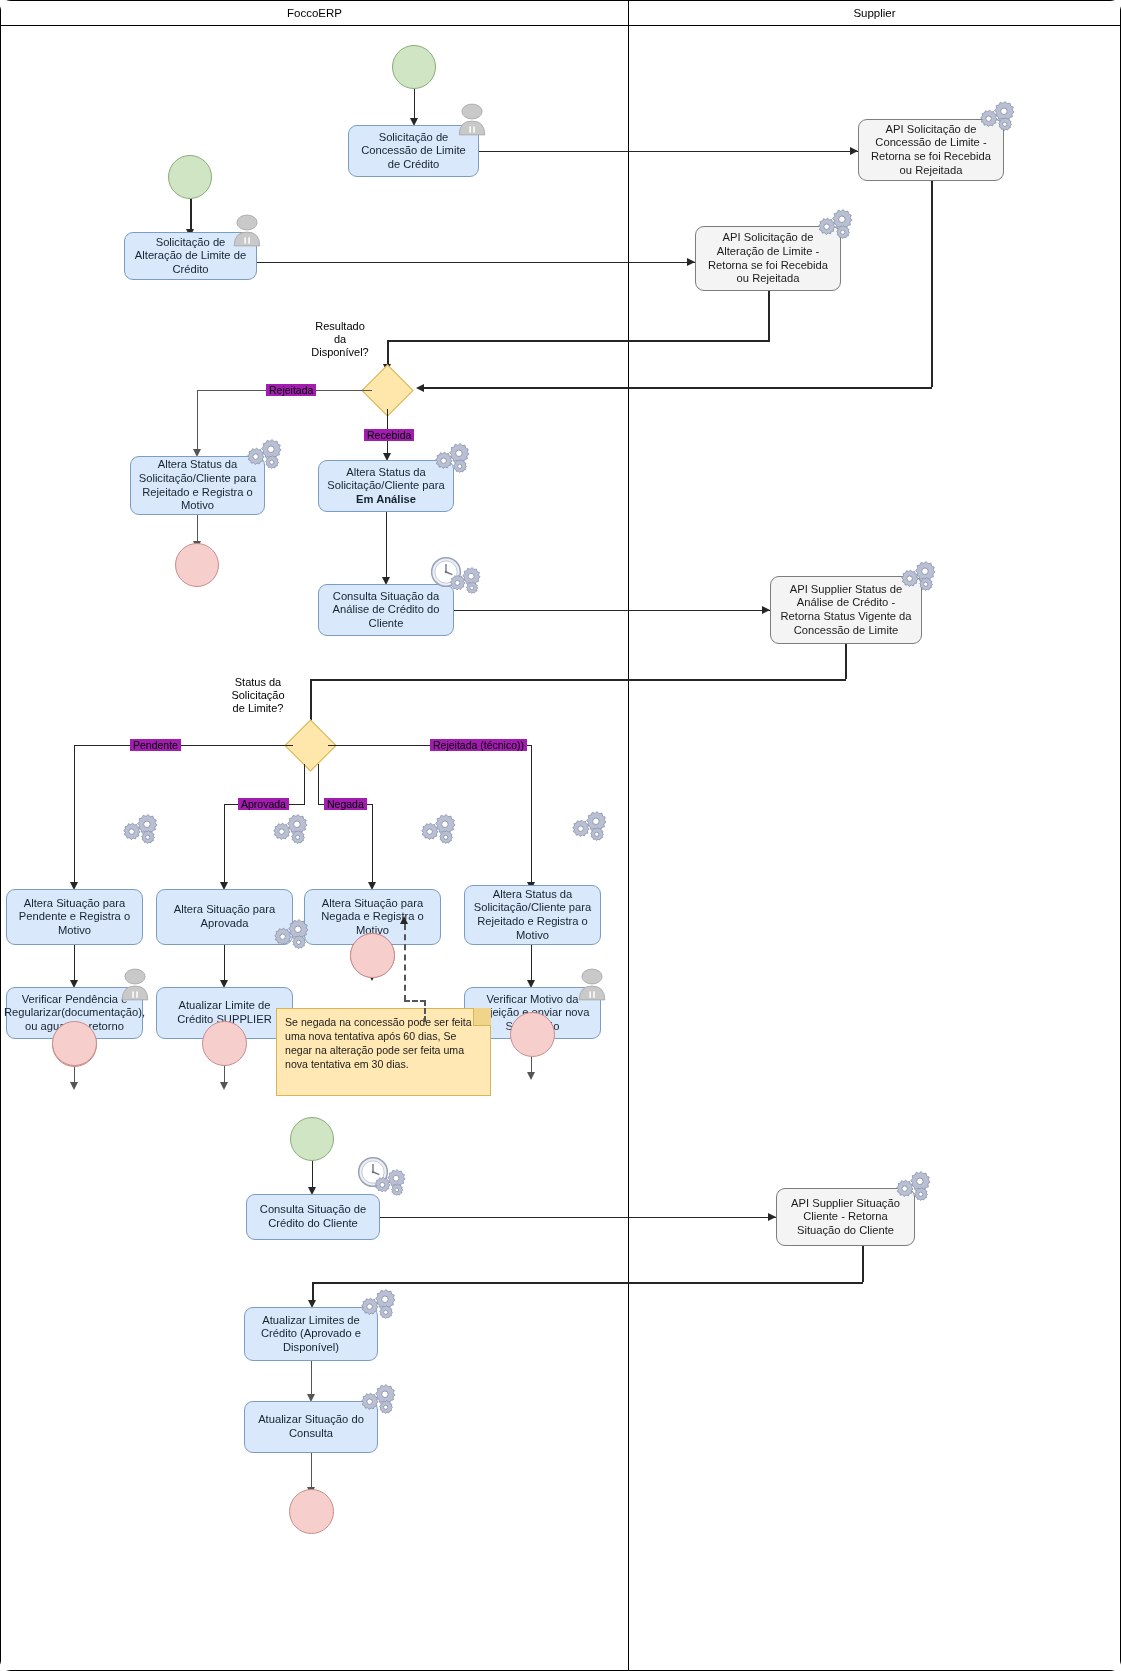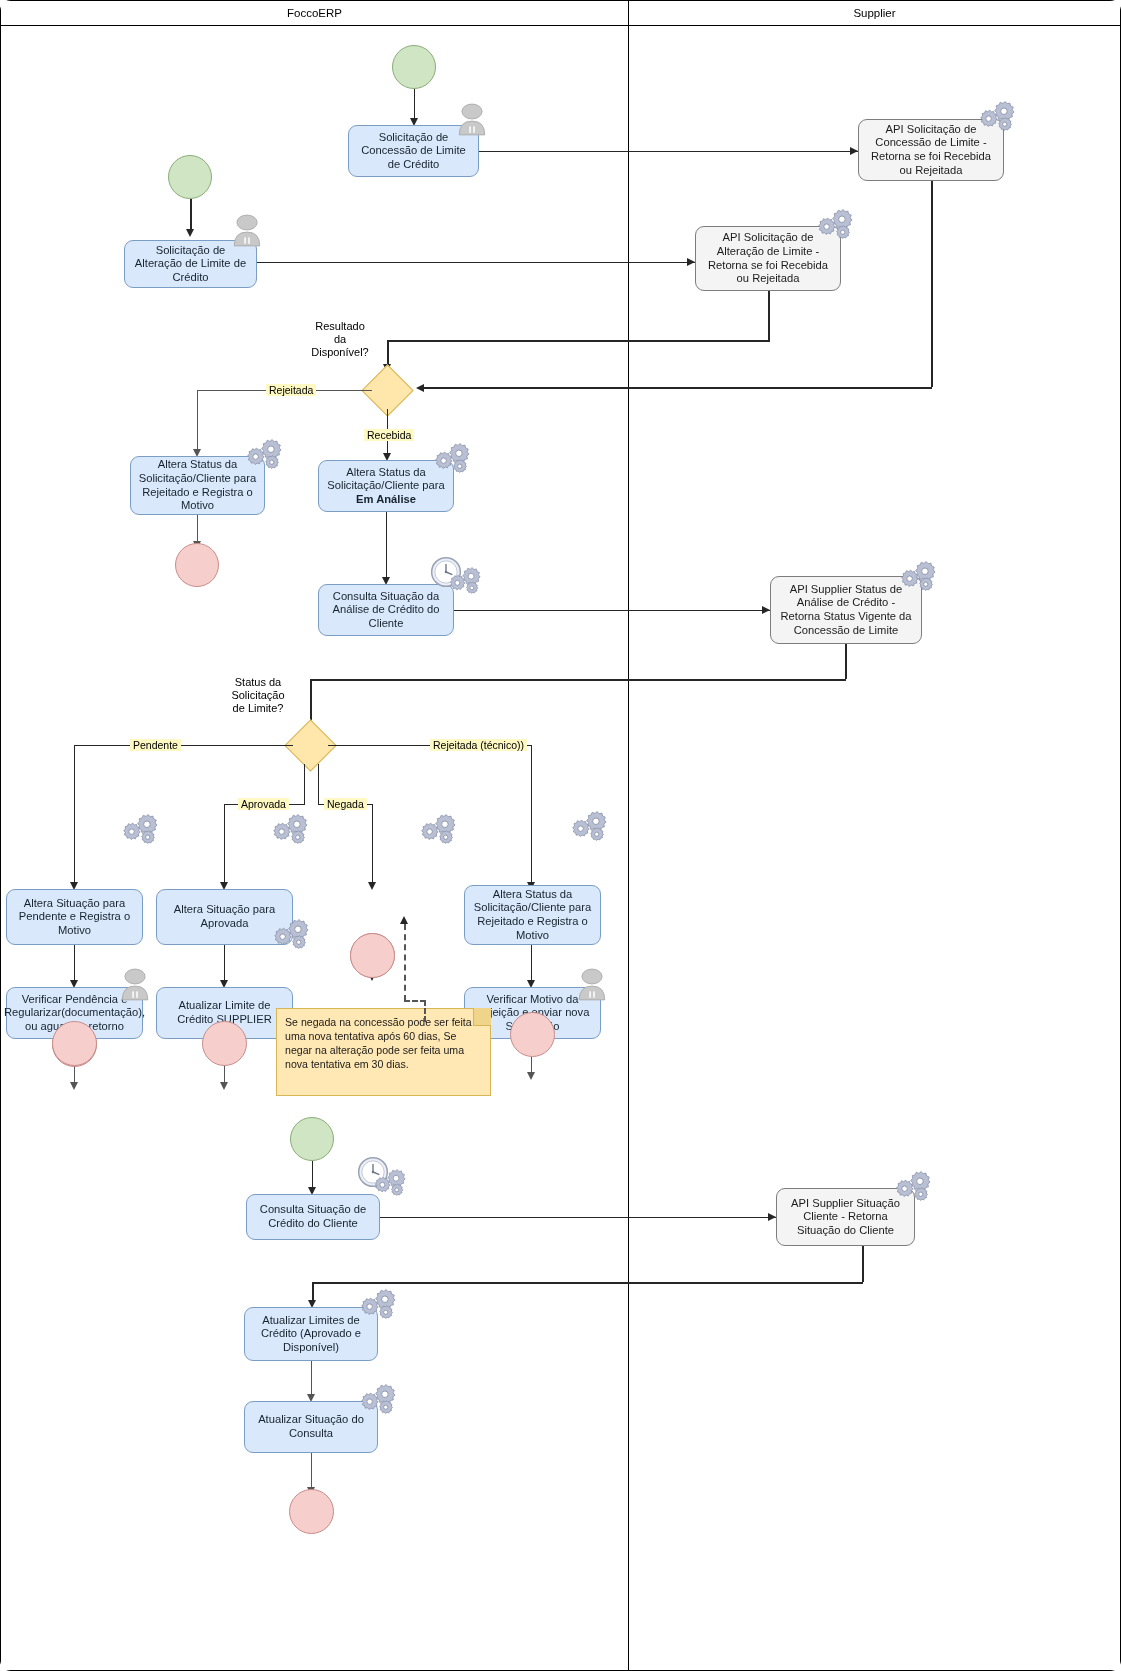--- a/index.html
+++ b/index.html
@@ -39,21 +39,21 @@
   .arw.up{border-left:4.5px solid transparent;border-right:4.5px solid transparent;border-bottom:8px solid #262626;}
   .arw.right{border-top:4.5px solid transparent;border-bottom:4.5px solid transparent;border-left:8px solid #262626;}
   .arw.left{border-top:4.5px solid transparent;border-bottom:4.5px solid transparent;border-right:8px solid #262626;}
   .arw.grey.down{border-top-color:#555;}
 
   .dln{position:absolute;}
   .dln.h{border-top:2px dashed #555;height:0;}
   .dln.v{border-left:2px dashed #555;width:0;}
 
   
-  .flab{position:absolute;background:#fef9c3;font-size:10.5px;color:#000;padding:0 3px;
+  .flab{position:absolute;background:#a21caf;font-size:10.5px;color:#000;padding:0 3px;
         white-space:nowrap;line-height:12px;}
   .glab{position:absolute;font-size:11px;color:#000;text-align:center;line-height:13px;white-space:pre-line;}
 
   
   .note{position:absolute;background:#ffe8b3;border:1px solid #d6b656;box-sizing:border-box;
         font-size:10.6px;line-height:14px;color:#1b1b1b;padding:6px 8px;}
   .note .fold{position:absolute;right:-1px;top:-1px;width:17px;height:17px;
         background:#f0d48a;border-left:1px solid #d6b656;border-bottom:1px solid #d6b656;}
 
   
@@ -127,21 +127,21 @@
     </svg>
 
   <div class="ln v" style="left:931px;top:181px;width:1.5px;height:206px;"></div>
   <div class="ln h" style="left:424px;top:387px;width:508px;height:1.5px;"></div>
   <div class="arw left" style="left:416px;top:383.5px;"></div>
 
   <div class="ev start" style="left:168px;top:155px;width:44px;height:44px;"></div>
   <div class="ln v" style="left:190px;top:199px;width:1.5px;height:31px;"></div>
   <div class="arw down" style="left:185.5px;top:229px;"></div>
 
-  <div class="task user" style="left:124px;top:240px;width:133px;height:48px;">
+  <div class="task user" style="left:124px;top:232px;width:133px;height:48px;">
     <span>Solicitação de Alteração de Limite de Crédito</span>
   </div>
   <svg class="ico" style="left:230px;top:214px;" width="34" height="34" viewBox="0 0 30 32">
       <use href="#g-user"></use>
     </svg>
 
   <div class="ln h" style="left:257px;top:262px;width:438px;"></div>
   <div class="arw right" style="left:687px;top:257.5px;"></div>
 
   <div class="task api" style="left:695px;top:226px;width:146px;height:65px;">
@@ -253,20 +253,23 @@
       <use href="#g-gears"></use>
     </svg>
 
   <div class="task svc-blue" style="left:156px;top:889px;width:137px;height:56px;">
     <span>Altera Situação para Aprovada</span>
   </div>
   <svg class="ico" style="left:270px;top:813px;" width="38" height="32" viewBox="0 0 36 30">
       <use href="#g-gears"></use>
     </svg>
 
+  <div class="task svc-blue" style="left:304px;top:889px;width:137px;height:56px;">
+    <span>Altera Situação para Negada e Registra o Motivo</span>
+  </div>
   <svg class="ico" style="left:418px;top:813px;" width="38" height="32" viewBox="0 0 36 30">
       <use href="#g-gears"></use>
     </svg>
 
   <div class="task svc-blue" style="left:464px;top:885px;width:137px;height:60px;">
     <span>Altera Status da Solicitação/Cliente para Rejeitado e Registra o Motivo</span>
   </div>
   <svg class="ico" style="left:569px;top:810px;" width="38" height="32" viewBox="0 0 36 30">
       <use href="#g-gears"></use>
     </svg>

